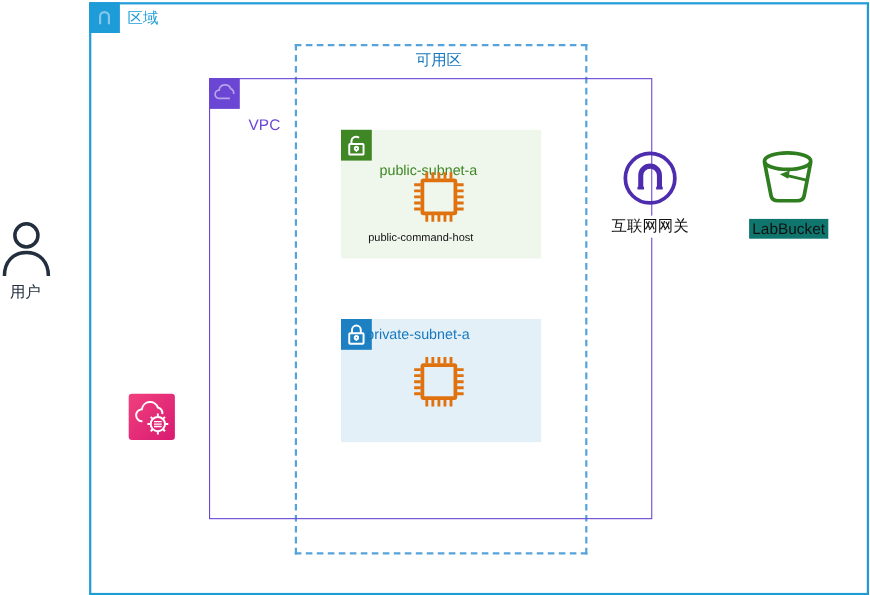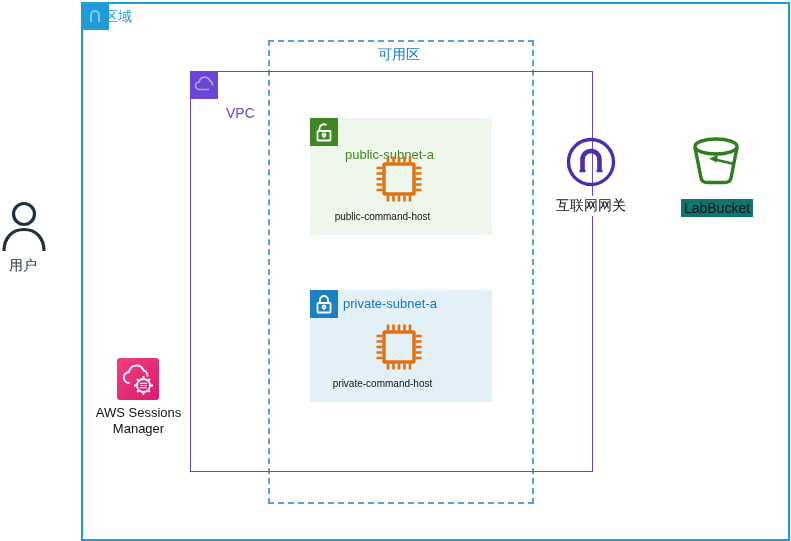--- a/index.html
+++ b/index.html
@@ -5,33 +5,33 @@
   html,body{margin:0;padding:0;background:#ffffff;}
   #canvas{
     position:relative;width:791px;height:541px;background:#ffffff;overflow:hidden;
     font-family:"Liberation Sans","DejaVu Sans",sans-serif;
     -webkit-font-smoothing:antialiased;
   }
   .abs{position:absolute;}
   
   .region-box{left:81px;top:2px;width:705px;height:535px;border:2px solid var(--region,#1E9CD8);}
   .region-icon{left:81px;top:2px;width:28px;height:28px;background:var(--region,#1E9CD8);}
-  .region-label{left:104px;top:8px;font-size:14px;color:var(--region,#1E9CD8);white-space:nowrap;}
+  .region-label{left:116px;top:8px;font-size:14px;color:var(--region,#1E9CD8);white-space:nowrap;}
   .az-box{left:268px;top:40px;width:262px;height:460px;border:2px dashed var(--az-dash,#55A3DA);}
   .az-label{left:268px;top:46px;width:262px;text-align:center;font-size:14px;color:var(--az-text,#1578BE);}
   .vpc-box{left:190px;top:71px;width:401px;height:399px;border:1px solid var(--vpc,#6B46D4);}
   .vpc-icon{left:190px;top:71px;width:28px;height:28px;background:var(--vpc,#6B46D4);}
   .vpc-label{left:226px;top:78px;font-size:14px;color:var(--vpc,#6B46D4);white-space:nowrap;margin-top:27px;}
   
   .public-subnet{left:310px;top:118px;width:182px;height:117px;background:var(--subnet-public-bg,#EFF7EC);}
   .public-subnet-icon{left:310px;top:118px;width:28px;height:28px;background:var(--subnet-public,#3F8624);}
   .public-subnet-label{left:345px;top:124px;font-size:13px;color:var(--subnet-public,#3F8624);white-space:nowrap;margin-top:23px;}
   .private-subnet{left:310px;top:290px;width:182px;height:112px;background:var(--subnet-private-bg,#E4F0F8);}
   .private-subnet-icon{left:310px;top:290px;width:28px;height:28px;background:var(--subnet-private,#1C80C2);}
-  .private-subnet-label{left:343px;top:296px;font-size:13px;color:var(--az-text,#1578BE);white-space:nowrap;}
+  .private-subnet-label{left:333px;top:296px;font-size:13px;color:var(--az-text,#1578BE);white-space:nowrap;}
   .chip-public{left:374px;top:154px;width:50px;height:50px;}
   .chip-private{left:374px;top:322px;width:50px;height:50px;}
   .host-label{width:145px;left:310px;text-align:center;font-size:10px;color:#111111;}
   .host-public{top:211px;}
   .host-private{top:378px;}
   
   .igw-icon{left:565px;top:136px;width:52px;height:52px;}
   .igw-label{left:549px;top:196px;width:84px;text-align:center;font-size:14px;color:#111111;background:#ffffff;padding:1px 0;}
   .bucket-icon{left:688px;top:133px;width:58px;height:58px;}
   .bucket-label{left:681px;top:199px;width:72px;text-align:center;font-size:14px;color:#111111;background:#0f766e;padding:1px 0;}
@@ -108,21 +108,20 @@
     <svg width="50" height="50" viewBox="0 0 50 50">
       <rect x="10" y="10" width="30" height="30" rx="1" fill="none" stroke="var(--ec2,#E0710F)" stroke-width="3.4"></rect>
       <g stroke="var(--ec2,#E0710F)" stroke-width="2.6" fill="none">
         <path d="M14 2.5 v6 M19.5 2.5 v6 M25 2.5 v6 M30.5 2.5 v6 M36 2.5 v6"></path>
         <path d="M14 41.5 v6 M19.5 41.5 v6 M25 41.5 v6 M30.5 41.5 v6 M36 41.5 v6"></path>
         <path d="M2.5 14 h6 M2.5 19.5 h6 M2.5 25 h6 M2.5 30.5 h6 M2.5 36 h6"></path>
         <path d="M41.5 14 h6 M41.5 19.5 h6 M41.5 25 h6 M41.5 30.5 h6 M41.5 36 h6"></path>
       </g>
     </svg>
   </div>
-  <div class="abs host-label host-private">private-command-host</div>
 
   <div class="abs igw-icon">
     <svg width="52" height="52" viewBox="0 0 52 52">
       <circle cx="26" cy="26" r="22.5" fill="none" stroke="var(--igw,#4D2DAE)" stroke-width="3.4"></circle>
       <path d="M17.5 35 V23.5 a8.5 8.5 0 0 1 17 0 V35" fill="none" stroke="var(--igw,#4D2DAE)" stroke-width="4.6"></path>
       <path d="M14.5 35 h6 M31.5 35 h6" fill="none" stroke="var(--igw,#4D2DAE)" stroke-width="2.6"></path>
     </svg>
   </div>
   <div class="abs igw-label">互联网网关</div>
 
@@ -151,18 +150,14 @@
   <div class="abs ssm-icon">
     <svg width="42" height="42" viewBox="0 0 42 42">
       <g fill="none" stroke="#ffffff" stroke-width="1.8">
         <path d="M12.5 25 a5.5 5.5 0 0 1 -0.5 -11 a7.5 7.5 0 0 1 14.5 -1.5 a5 5 0 0 1 4 6"></path>
         <circle cx="26.5" cy="27.5" r="6.5"></circle>
         <path d="M33 27.5 h3 M20 27.5 h-3 M26.5 21 v-3 M26.5 34 v3 M31 23 l2 -2 M22 23 l-2 -2 M31 32 l2 2 M22 32 l-2 2"></path>
       </g>
       <path d="M23 25.3 h7 M23 27.5 h7 M23 29.7 h7" stroke="#ffffff" stroke-width="1.2" fill="none"></path>
     </svg>
   </div>
-  <div class="abs ssm-label">
-    <div>AWS Sessions</div>
-    <div>Manager</div>
-  </div>
 
 </div>
 
 </body></html>

